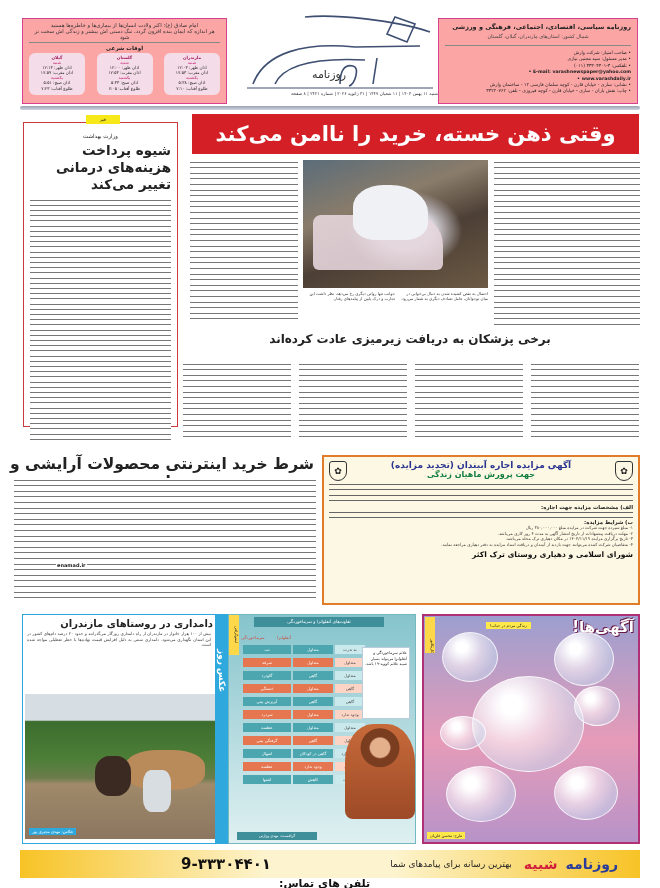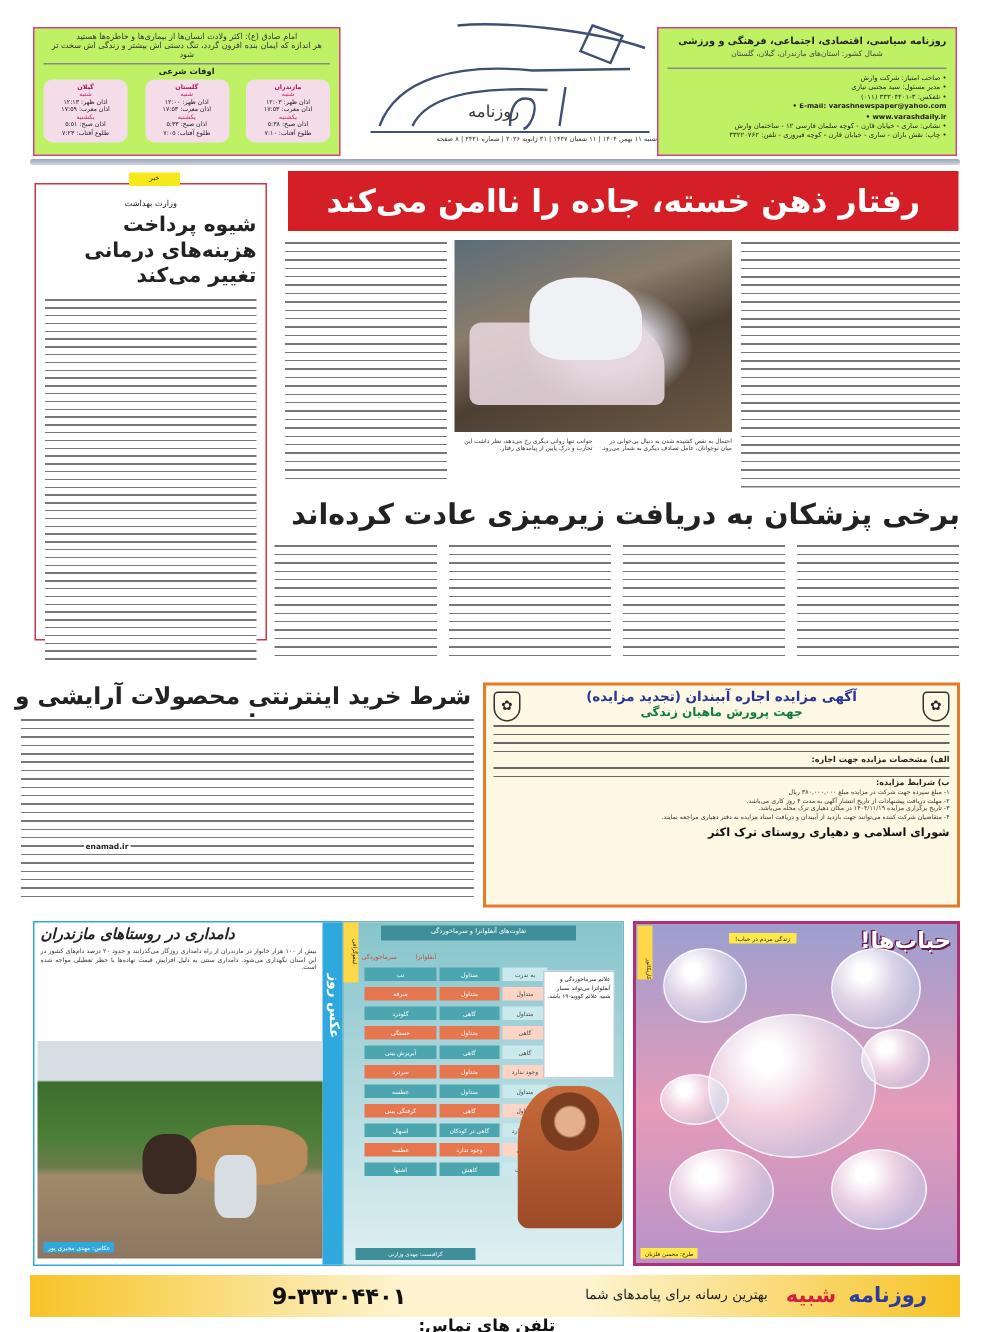--- a/index.html
+++ b/index.html
@@ -2,21 +2,21 @@
 <html><head>
 <meta charset="utf-8">
 <style>
   * { box-sizing: border-box; margin: 0; padding: 0; }
   html, body { width: 660px; height: 888px; background: #fff; overflow: hidden; }
   body { font-family: "DejaVu Sans", sans-serif; direction: rtl; color: #222; position: relative; }
   .abs { position: absolute; }
   .tiny { font-size: 4.2px; line-height: 5.6px; color: #333; text-align: justify; }
 
   
-  .pinkbox { border: 1.5px solid #d6408d; background: #bef264; }
+  .pinkbox { border: 1.5px solid #d6408d; background: #fca5a5; }
   #info-box { left: 438px; top: 18px; width: 200px; height: 86px; padding: 4px 6px; }
   #info-box .t1 { font-size: 6.5px; font-weight: bold; }
   #info-box .t2 { font-size: 5px; color: #444; text-align: center; margin-top: 2px; }
   #info-box .sep { height: 1px; background: #888; margin: 6px 0 4px; }
   #info-box .row { font-size: 4.6px; line-height: 6.4px; color: #222; white-space: nowrap; overflow: hidden; }
   #prayer-box { left: 22px; top: 18px; width: 205px; height: 86px; padding: 3px 6px; }
   #prayer-box .l1 { font-size: 5.4px; text-align: center; color: #333; }
   #prayer-box .sep { height: 1px; background: #888; margin: 2px 0 2px; }
   #prayer-box .hd { font-size: 5.6px; text-align: center; font-weight: bold; margin-bottom: 2px; }
   .cities { display: flex; justify-content: space-between; }
@@ -37,35 +37,35 @@
   #photo1 .hood { position: absolute; left: 50px; top: 25px; width: 75px; height: 55px; background: #eff1f5; border-radius: 40% 50% 30% 30%; }
   .caption { font-size: 4px; line-height: 5.2px; color: #333; }
 
   
   #health { left: 23px; top: 122px; width: 155px; height: 305px; border: 1.5px solid #c83a3f; padding: 4px 6px; }
   #health-tag { left: 86px; top: 115px; width: 34px; height: 9px; background: #f7e81a; font-size: 4.5px; text-align: center; line-height: 9px; }
   #health .kicker { font-size: 5.5px; text-align: center; margin-top: 6px; }
   #health .hl { font-size: 13.5px; font-weight: bold; line-height: 17px; margin: 3px 0 5px; }
 
   
-  #hl2 { left: 180px; top: 332px; width: 460px; font-size: 19px; font-weight: bold; text-align: right; }
+  #hl2 { left: 180px; top: 332px; width: 460px; font-size: 12px; font-weight: bold; text-align: center; }
   
   #ad { left: 322px; top: 455px; width: 318px; height: 150px; border: 2px solid #e07c2a; background: #fdf8e3; padding: 3px 5px; }
   #ad .t { font-size: 9px; font-weight: bold; color: #2a3591; text-align: center; }
   #ad .t2 { font-size: 8px; font-weight: bold; color: #0f7d3e; text-align: center; }
   #ad .foot { font-size: 7.6px; font-weight: bold; color: #111; margin-top: 3px; }
   .emblem { position: absolute; top: 4px; width: 18px; height: 20px; border: 1px solid #333; border-radius: 3px 3px 9px 9px; text-align: center; font-size: 9px; line-height: 18px; }
   
   #hl3 { left: 8px; top: 455px; width: 308px; font-size: 15.5px; font-weight: bold; text-align: center; }
 
   
   #pod { left: 22px; top: 614px; width: 208px; height: 230px; border: 1.5px solid #2fa8de; background: #fff; }
   #pod .side { position: absolute; right: 0; top: 0; width: 14px; height: 100%; background: #2fa8de; }
   #pod-side-label { right: 2px; top: 34px; font-size: 9px; font-weight: bold; color: #fff; writing-mode: vertical-rl; }
-  #pod-hl { font-size: 10px; font-weight: bold; text-align: left; margin: 3px 16px 2px 4px; font-style: italic; }
+  #pod-hl { font-size: 10px; font-weight: bold; text-align: right; margin: 3px 16px 2px 4px; }
   #pod-text { margin: 0 18px 0 4px; }
   #pod-photo { position: absolute; left: 2px; top: 79px; width: 190px; height: 145px;
     background: linear-gradient(#d6dde3 0 18%, #3c6d2e 19%, #4d7f38 45%, #6b7c4c 58%, #a08a6a 62%, #8c7660 100%); }
   .cow { position: absolute; background: #b98a5a; border-radius: 40%; }
   #pod-credit { left: 4px; bottom: 4px; font-size: 4px; background: #2fa8de; color: #fff; padding: 1px 3px; }
 
   
   #info { left: 228px; top: 614px; width: 188px; height: 230px; background: linear-gradient(#86c4cc,#dff0f1); border: 1.5px solid #75b9c0; }
   #info-title { position: absolute; left: 25px; top: 2px; width: 130px; height: 10px; background: #3f8f9b; color: #fff; font-size: 4.4px; text-align: center; line-height: 10px; }
   #info-side { position: absolute; left: 0; top: 0; width: 10px; height: 40px; background: #ffd84a; font-size: 3.8px; writing-mode: vertical-rl; text-align: center; }
@@ -158,21 +158,21 @@
       <div>اذان مغرب: ۱۷:۵۹</div>
       <div class="sub">یکشنبه</div>
       <div>اذان صبح: ۵:۵۱</div>
       <div>طلوع آفتاب: ۷:۲۳</div>
     </div>
   </div>
 </div>
 
 <div class="abs" id="rule"></div>
 
-<div class="abs" id="main-hl">رفتار ذهن خسته، جاده را ناامن می‌کند</div>
+<div class="abs" id="main-hl">وقتی ذهن خسته، خرید را ناامن می‌کند</div>
 
 <div class="abs tiny lines" style="left:494px;top:160px;width:146px;height:165px;background:repeating-linear-gradient(#fff 0 1.6px,#777 1.6px 2.6px,#fff 2.6px 5.6px);"></div>
 <div class="abs" id="photo1">
   <div class="car"></div>
   <div class="hood"></div>
 </div>
 <div class="abs caption" style="left:398px;top:291px;width:90px;">احتمال به نقص کشیده شدن به دنبال بی‌خوابی در میان نوجوانان، عامل تصادف دیگری به شمار می‌رود.</div>
 <div class="abs caption" style="left:303px;top:291px;width:92px;">جوانب تنها روانی دیگری رخ می‌دهد، نظر داشت این تجارب و درک پایین از پیامدهای رفتار.</div>
 <div class="abs" style="left:190px;top:160px;width:108px;height:160px;background:repeating-linear-gradient(#fff 0 1.6px,#777 1.6px 2.6px,#fff 2.6px 5.6px);"></div>
 
@@ -281,21 +281,21 @@
         <div class="c1">اشتها</div>
       </div>
     </div>
   <div id="info-note">علائم سرماخوردگی و آنفلوانزا می‌تواند بسیار شبیه علائم کووید-۱۹ باشد.</div>
   <div id="info-person"></div>
   <div id="info-credit">گرافیست: مهدی وزارتی</div>
 </div>
 
 <div class="abs" id="cartoon">
   <div id="cartoon-side">کاریکاتور</div>
-  <div id="cartoon-title">حباب‌ها!</div>
+  <div id="cartoon-title">آگهی‌ها!</div>
   <div id="cartoon-sub">زندگی مردم در حباب!</div>
   <div class="bubble" style="left:18px;top:16px;width:56px;height:50px;"></div>
   <div class="bubble" style="left:130px;top:16px;width:60px;height:54px;"></div>
   <div class="bubble" style="left:48px;top:60px;width:112px;height:96px;"></div>
   <div class="bubble" style="left:150px;top:70px;width:46px;height:40px;"></div>
   <div class="bubble" style="left:16px;top:100px;width:46px;height:34px;"></div>
   <div class="bubble" style="left:22px;top:150px;width:70px;height:56px;"></div>
   <div class="bubble" style="left:130px;top:150px;width:64px;height:54px;"></div>
   <div id="cartoon-credit">طرح: محسن فلزیان</div>
 </div>

